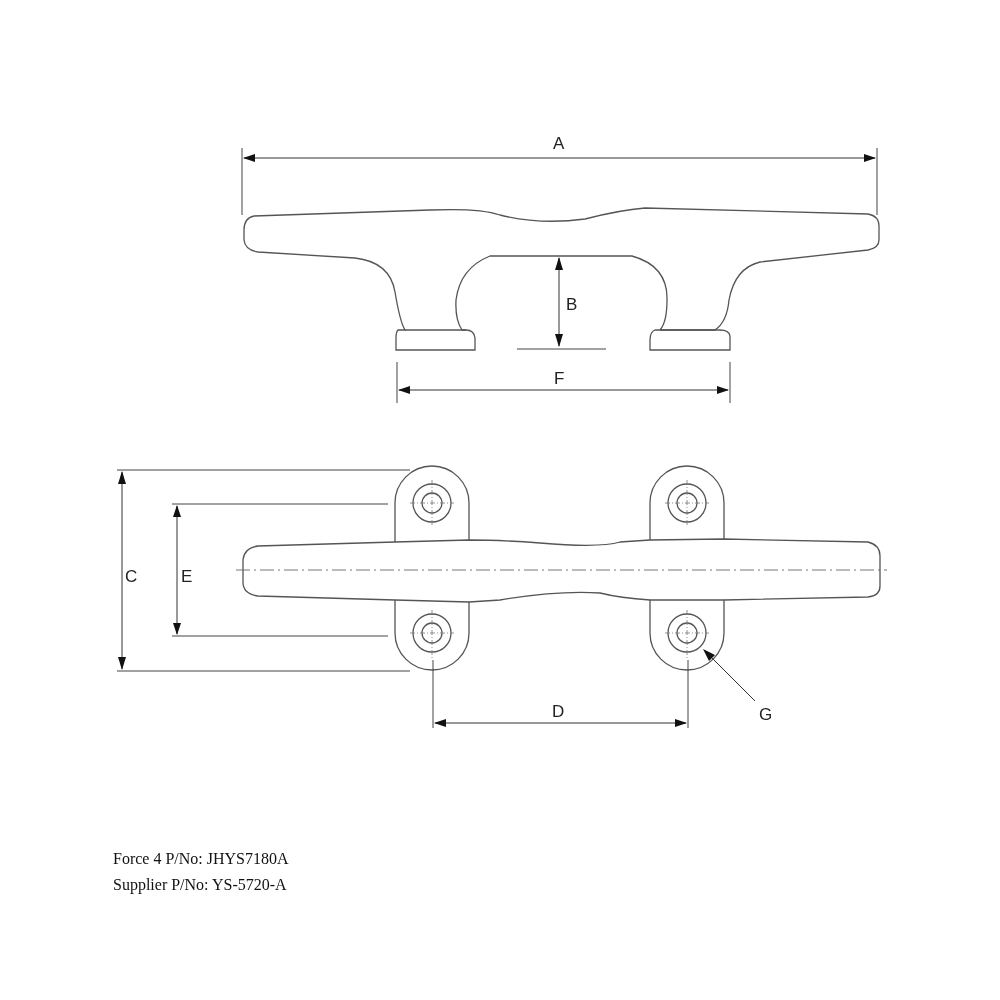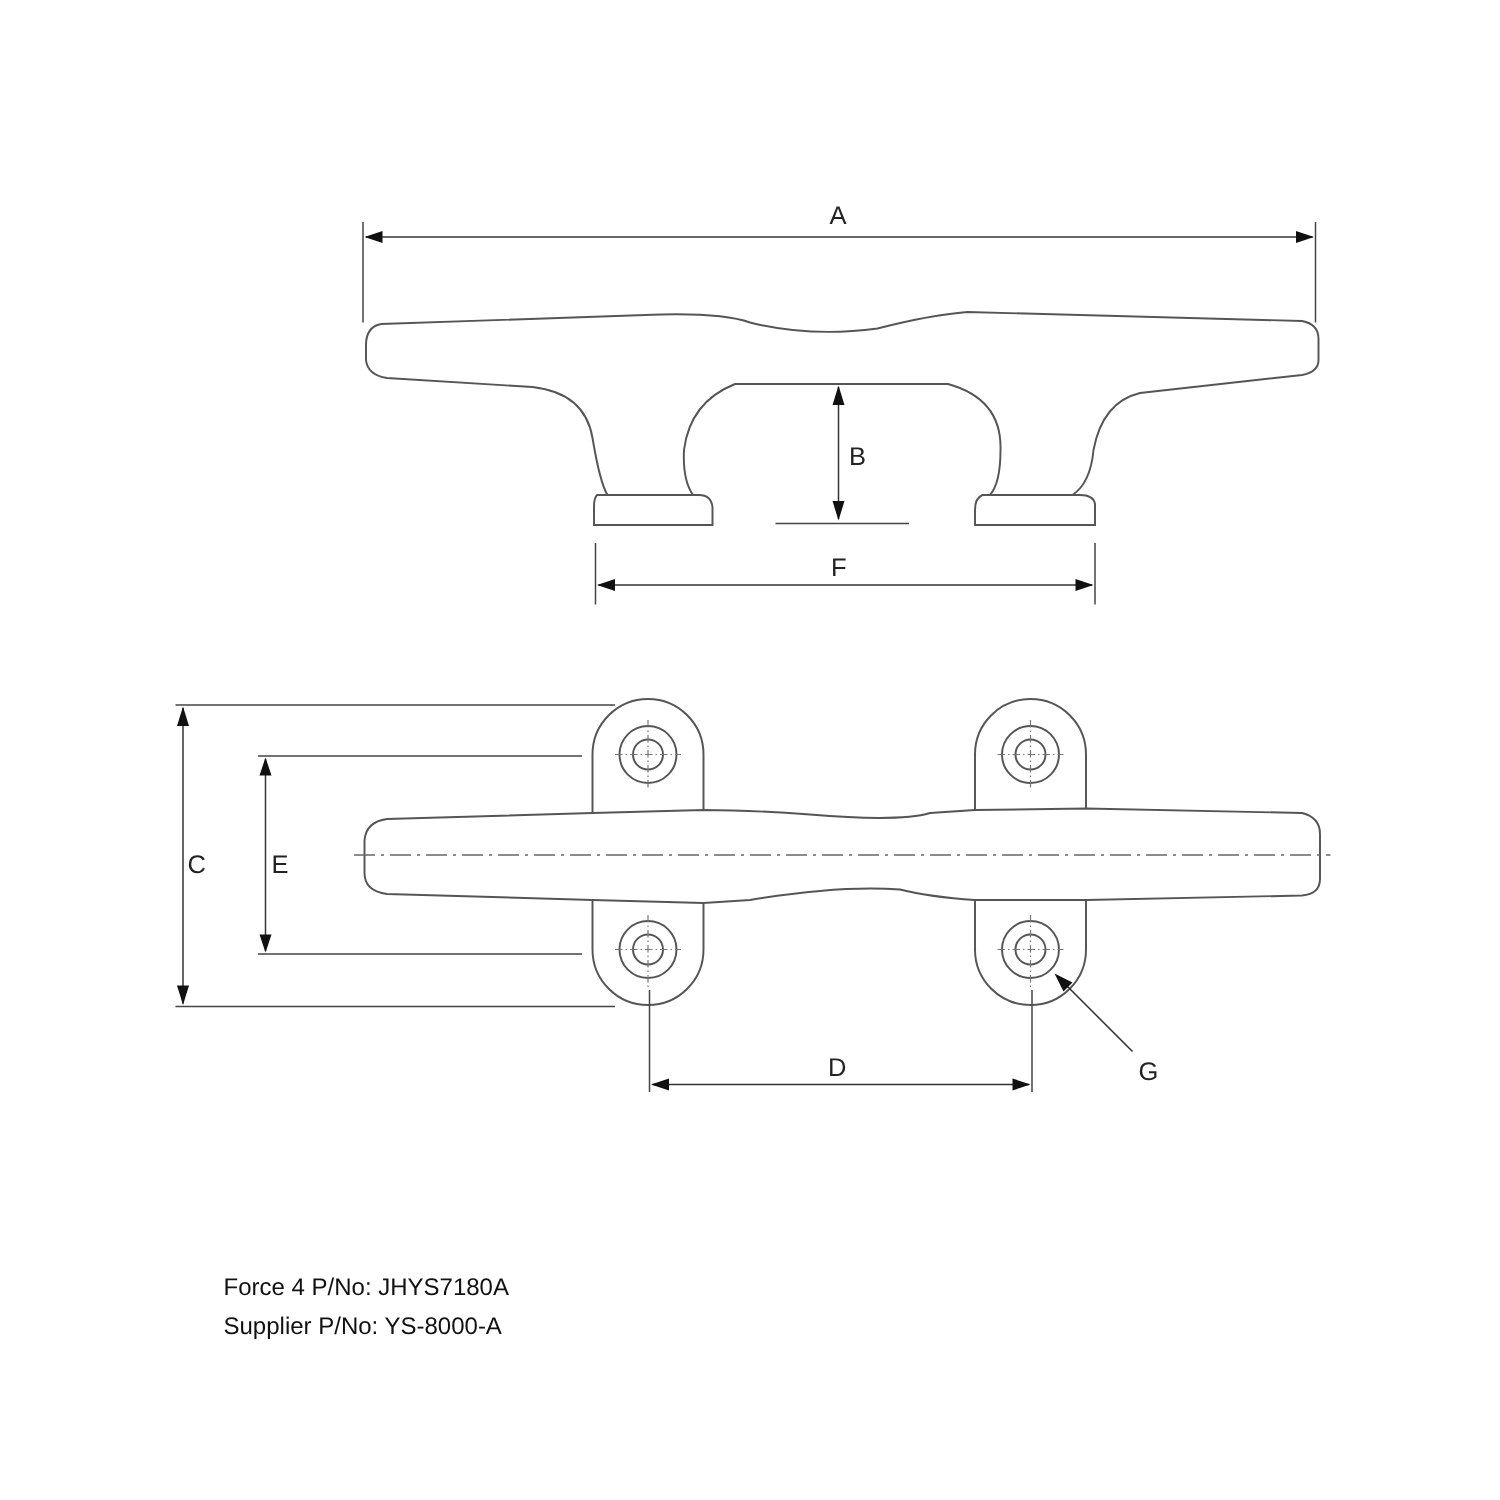--- a/index.html
+++ b/index.html
@@ -5,21 +5,21 @@
   html, body { margin:0; padding:0; background:#ffffff; }
   body { width:1000px; height:1000px; position:relative; overflow:hidden; }
   #drawing { position:absolute; left:0; top:0; width:1000px; height:1000px; }
   .outline { fill:none; stroke:#555; stroke-width:1.3; }
   .dim { fill:none; stroke:#333; stroke-width:1; }
   .ext { fill:none; stroke:#444; stroke-width:1; }
   .center { fill:none; stroke:#666; stroke-width:0.9; stroke-dasharray:14 4 2 4; }
   .center-short { fill:none; stroke:#777; stroke-width:0.8; stroke-dasharray:5 2 1 2; }
   .arrow { fill:#111; stroke:none; }
   .dim-label { font-family:"Liberation Sans", sans-serif; font-size:17px; fill:#222; }
-  .part-info { position:absolute; left:113px; top:846px; font-family:Liberation Sans, sans-serif; font-size:16px; color:#111; line-height:26px;margin-left:36px; }
+  .part-info { position:absolute; left:113px; top:846px; font-family:Liberation Serif, serif; font-size:16px; color:#111; line-height:26px; }
   .part-info div { white-space:nowrap; }
 </style>
 </head>
 <body>
 
 <svg id="drawing" viewBox="0 0 1000 1000" xmlns="http://www.w3.org/2000/svg">
 
   <g>
 
     <g>
@@ -176,14 +176,14 @@
     <g>
       <line class="dim" x1="755" y1="701" x2="706" y2="652"></line>
       <polygon class="arrow" points="703,649 715,655 709,661"></polygon>
       <text class="dim-label" x="759" y="720">G</text>
     </g>
   </g>
 </svg>
 
 <div class="part-info">
   <div>Force 4 P/No: JHYS7180A</div>
-  <div>Supplier P/No: YS-8000-A</div>
+  <div>Supplier P/No: YS-5720-A</div>
 </div>
 
 </body></html>

